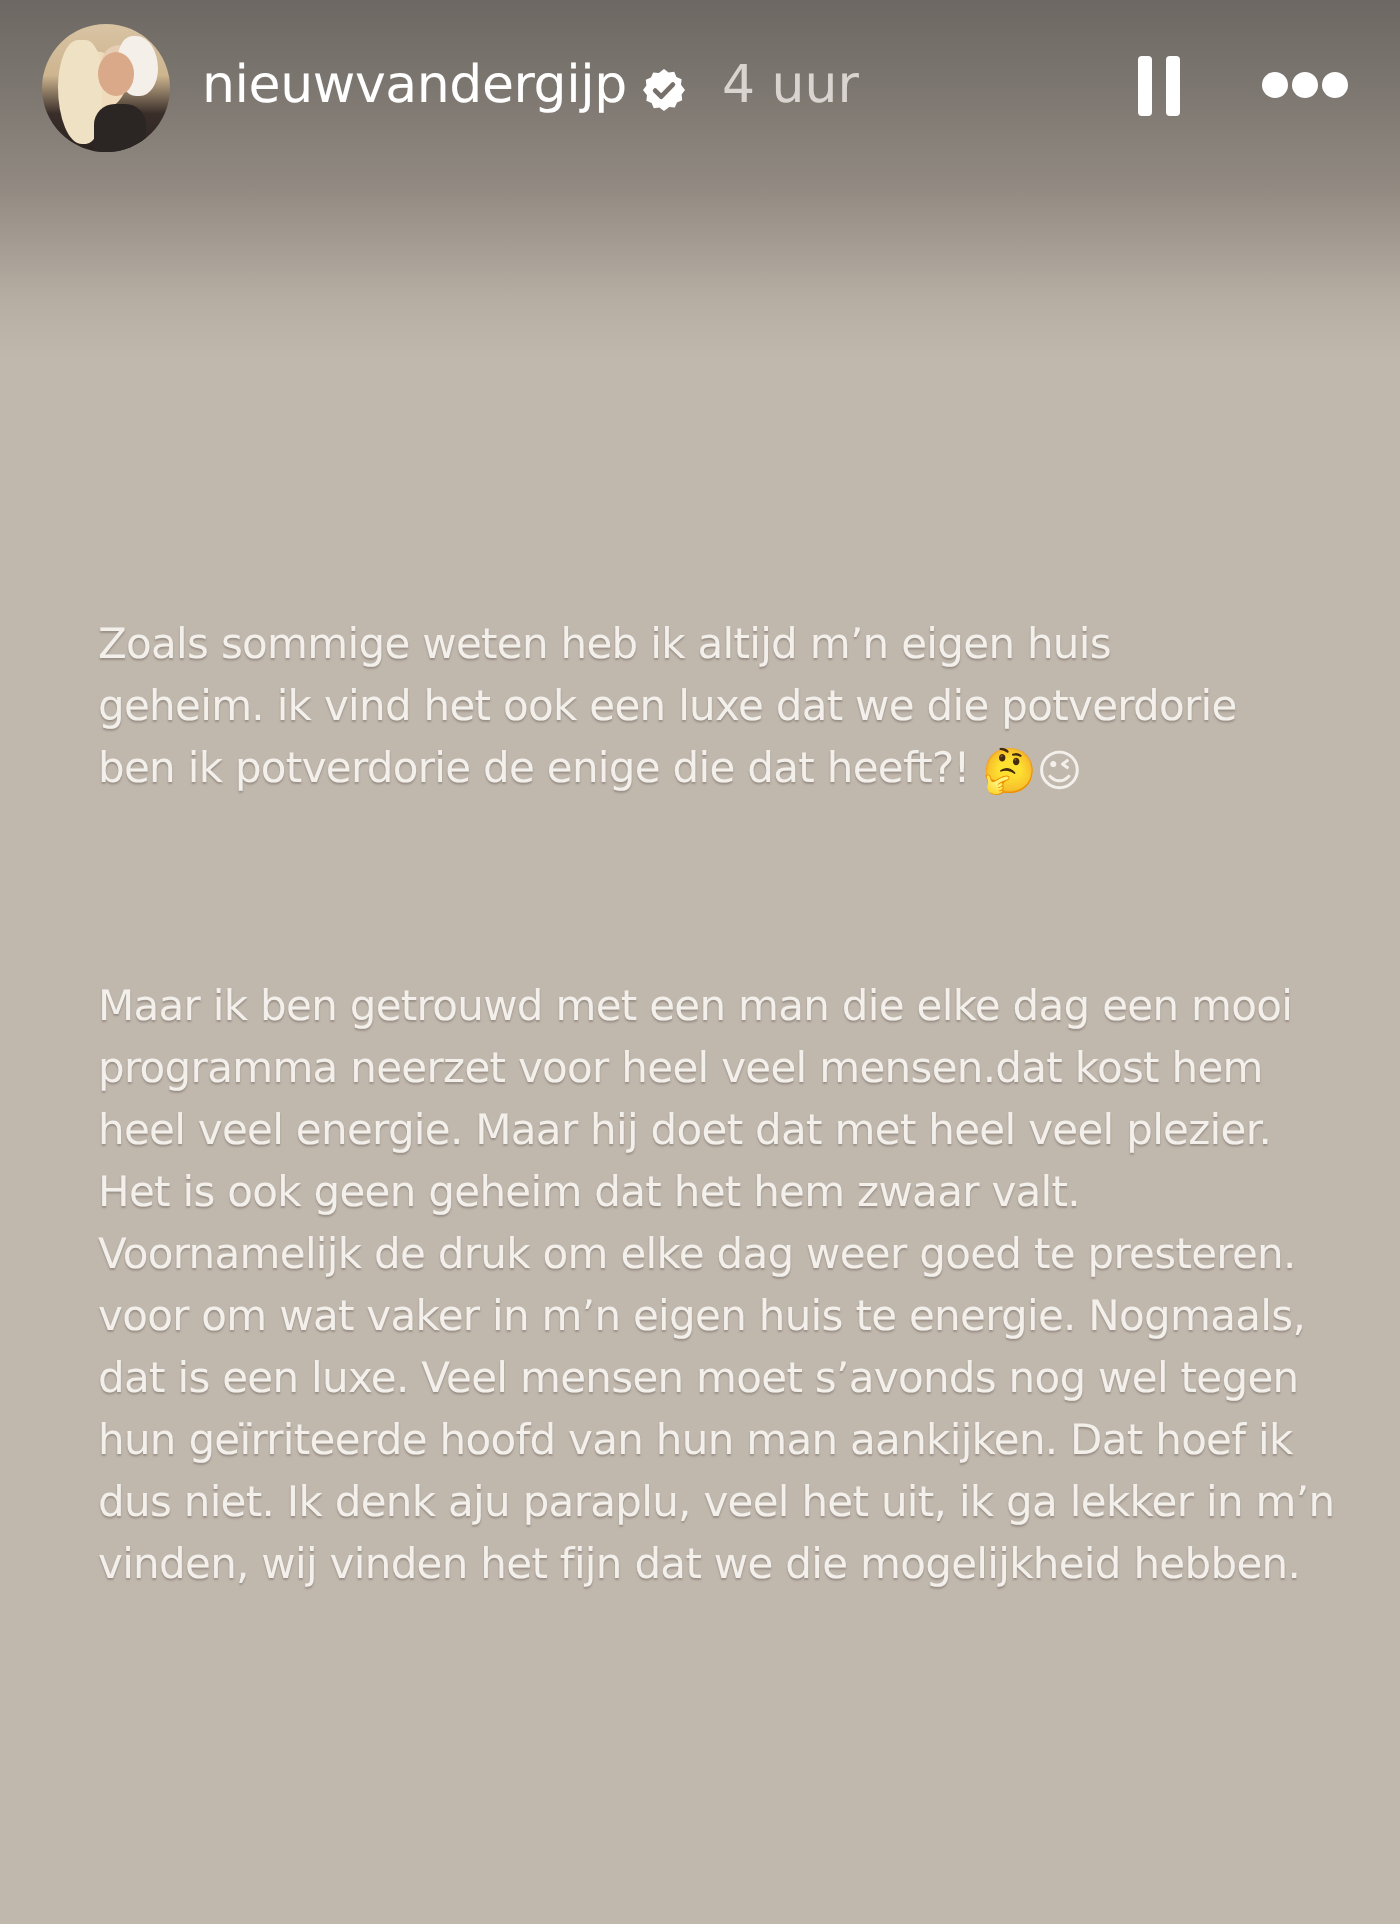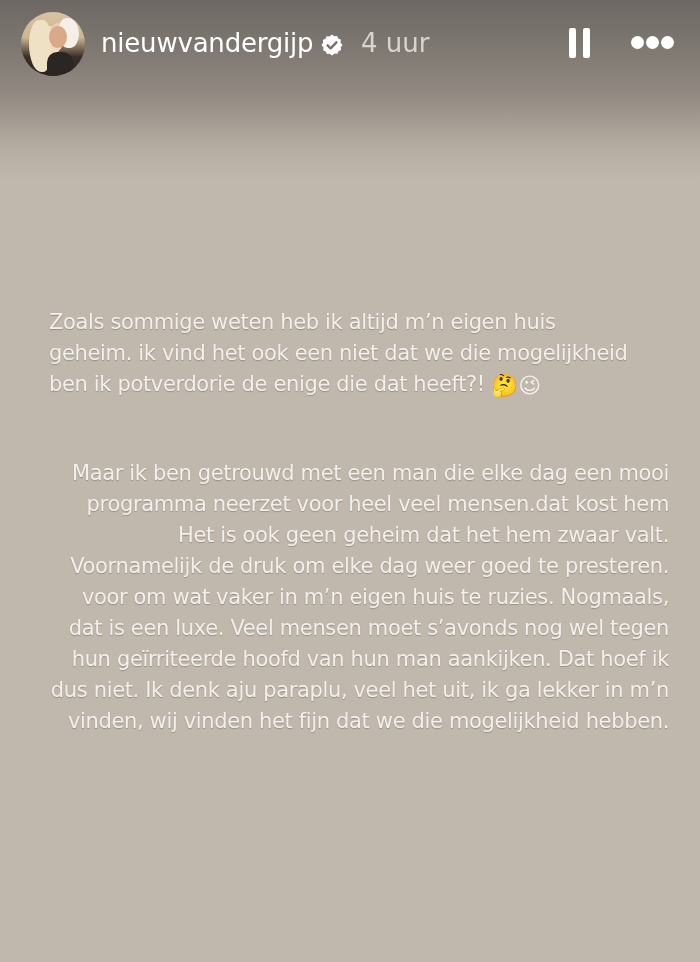--- a/index.html
+++ b/index.html
@@ -132,21 +132,21 @@
       line-height: 31px;
       letter-spacing: -0.35px;
       text-shadow: 0 1px 1px rgba(80,70,60,0.35);
       font-weight: 400;
     }
     .story-text .line {
       display: block;
       white-space: nowrap;
     }
     .p1 { top: 290px; margin-top: 17px; }
-    .p2 { top: 458px; text-align: right; }
+    .p2 { top: 488px; }
     .emoji {
       display: inline-block;
       font-size: 22px;
       line-height: 26px;
       vertical-align: -2px;
       text-shadow: none;
     }
   </style>
 </head>
 <body>
@@ -177,29 +177,30 @@
 
     <div class="more">
       <span class="d1"></span>
       <span class="d2"></span>
       <span class="d3"></span>
     </div>
   </div>
 
   <div class="story-text p1">
     <span class="line">Zoals sommige weten heb ik altijd m’n eigen huis</span>
-    <span class="line">geheim. ik vind het ook een niet dat we die mogelijkheid</span>
+    <span class="line">geheim. ik vind het ook een luxe dat we die potverdorie</span>
     <span class="line"><span>ben ik potverdorie de enige die dat heeft?!</span> <span class="emoji">🤔</span><span class="emoji">😉</span></span>
   </div>
 
   <div class="story-text p2">
     <span class="line">Maar ik ben getrouwd met een man die elke dag een mooi</span>
     <span class="line">programma neerzet voor heel veel mensen.dat kost hem</span>
+    <span class="line">heel veel energie. Maar hij doet dat met heel veel plezier.</span>
     <span class="line">Het is ook geen geheim dat het hem zwaar valt.</span>
     <span class="line">Voornamelijk de druk om elke dag weer goed te presteren.</span>
-    <span class="line">voor om wat vaker in m’n eigen huis te ruzies. Nogmaals,</span>
+    <span class="line">voor om wat vaker in m’n eigen huis te energie. Nogmaals,</span>
     <span class="line">dat is een luxe. Veel mensen moet s’avonds nog wel tegen</span>
     <span class="line">hun geïrriteerde hoofd van hun man aankijken. Dat hoef ik</span>
     <span class="line">dus niet. Ik denk aju paraplu, veel het uit, ik ga lekker in m’n</span>
     <span class="line">vinden, wij vinden het fijn dat we die mogelijkheid hebben.</span>
   </div>
 
 </div>
 
 </body></html>

